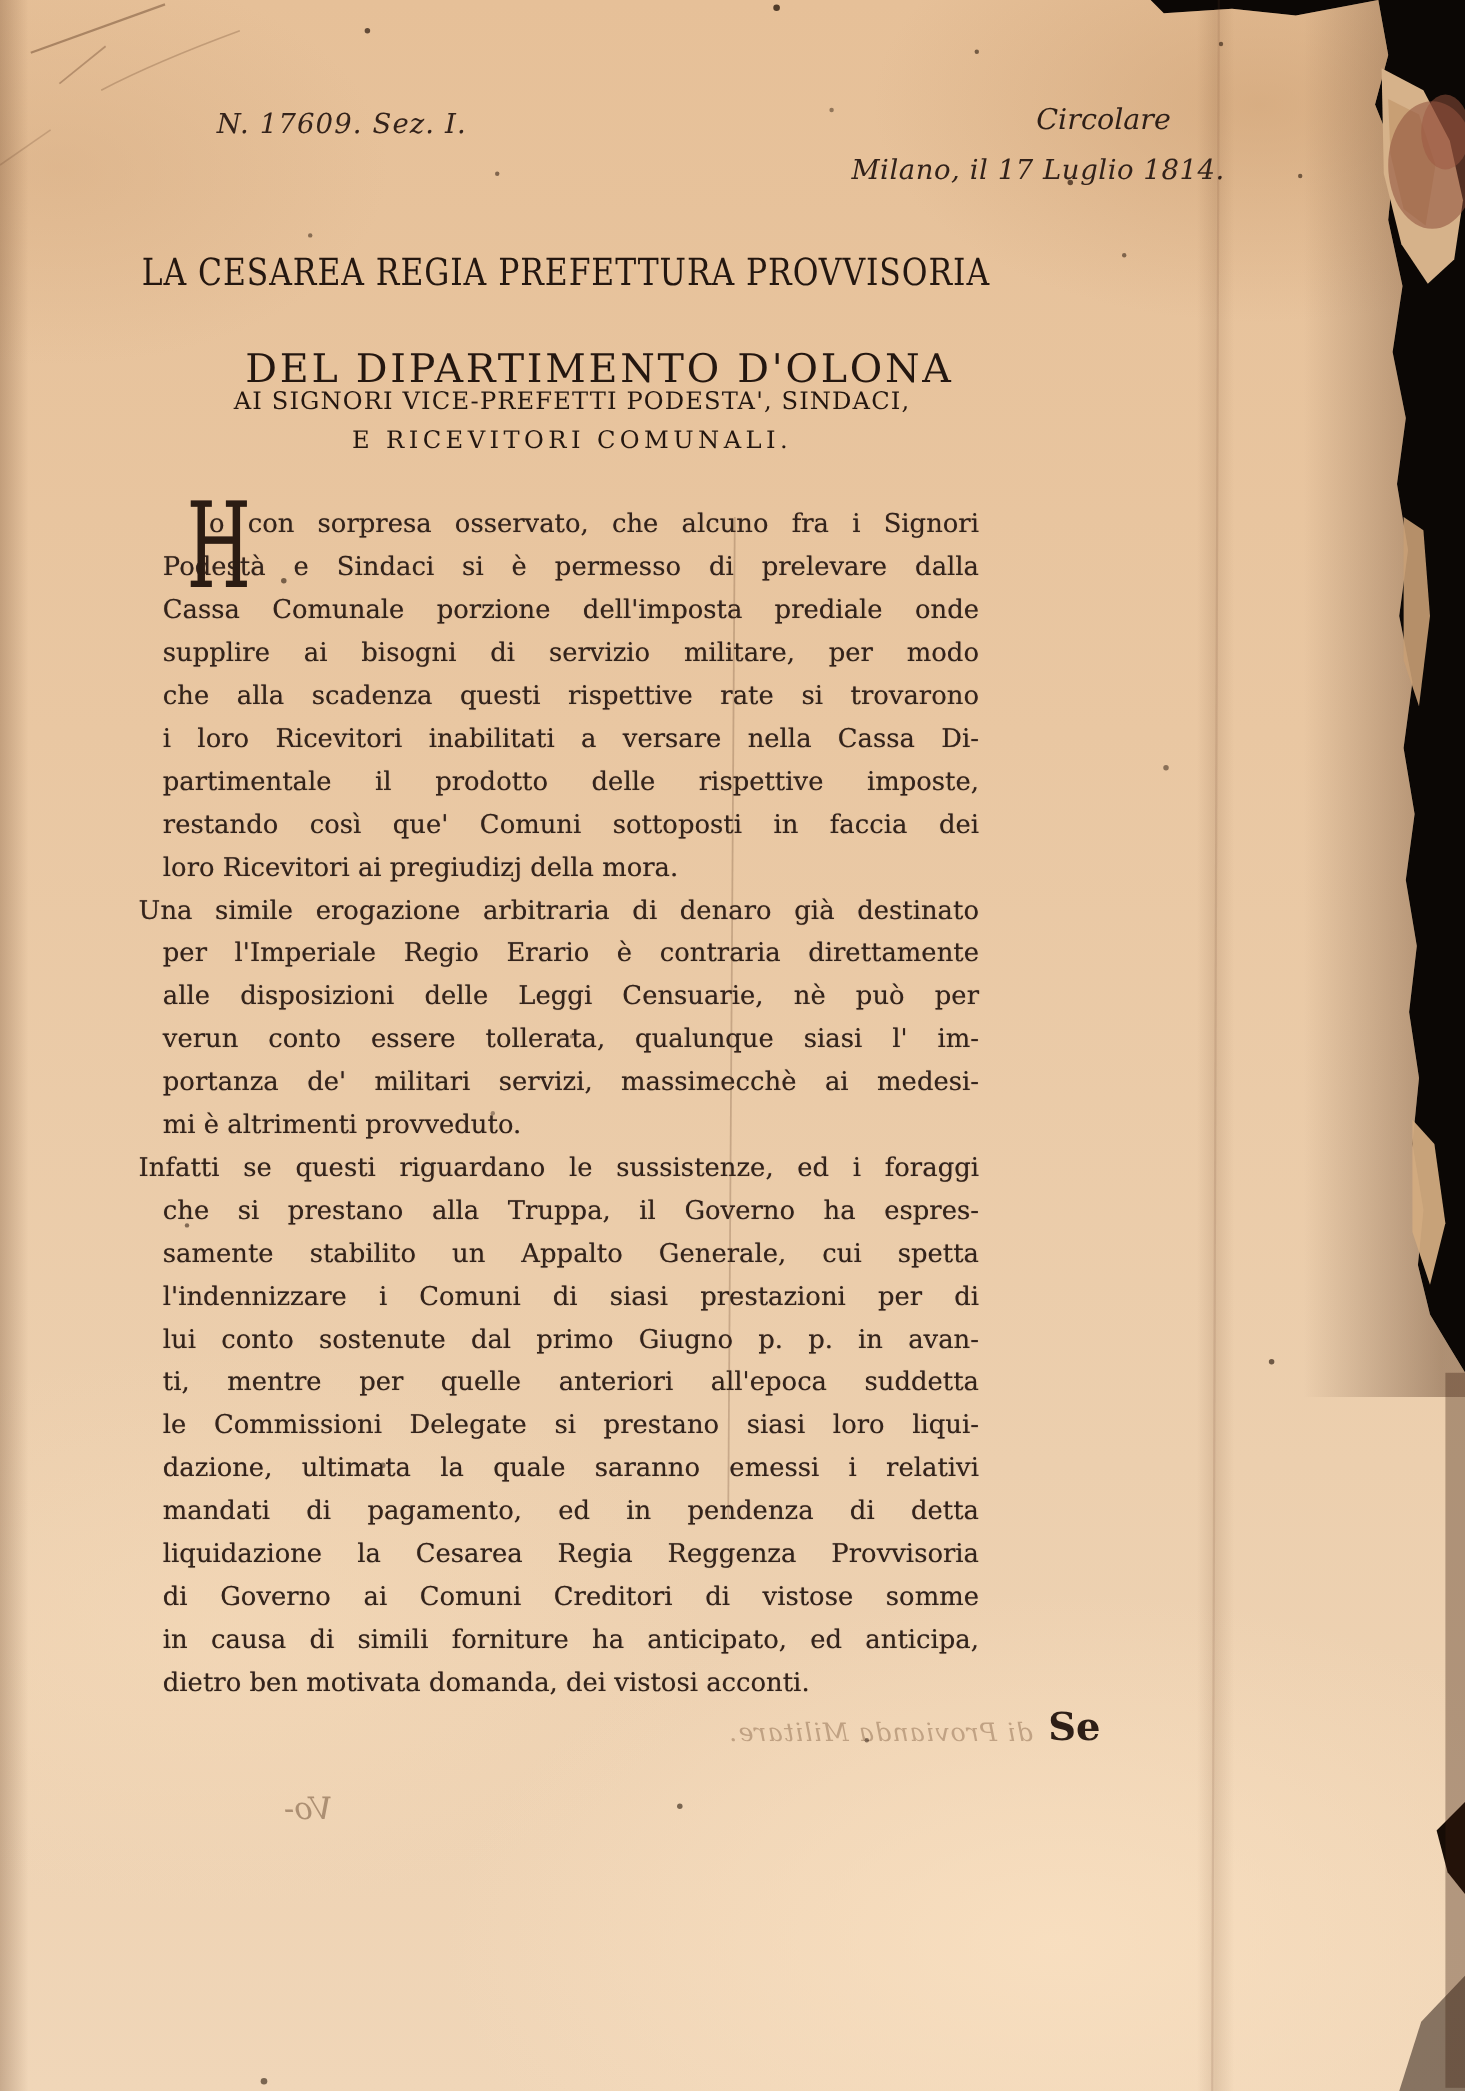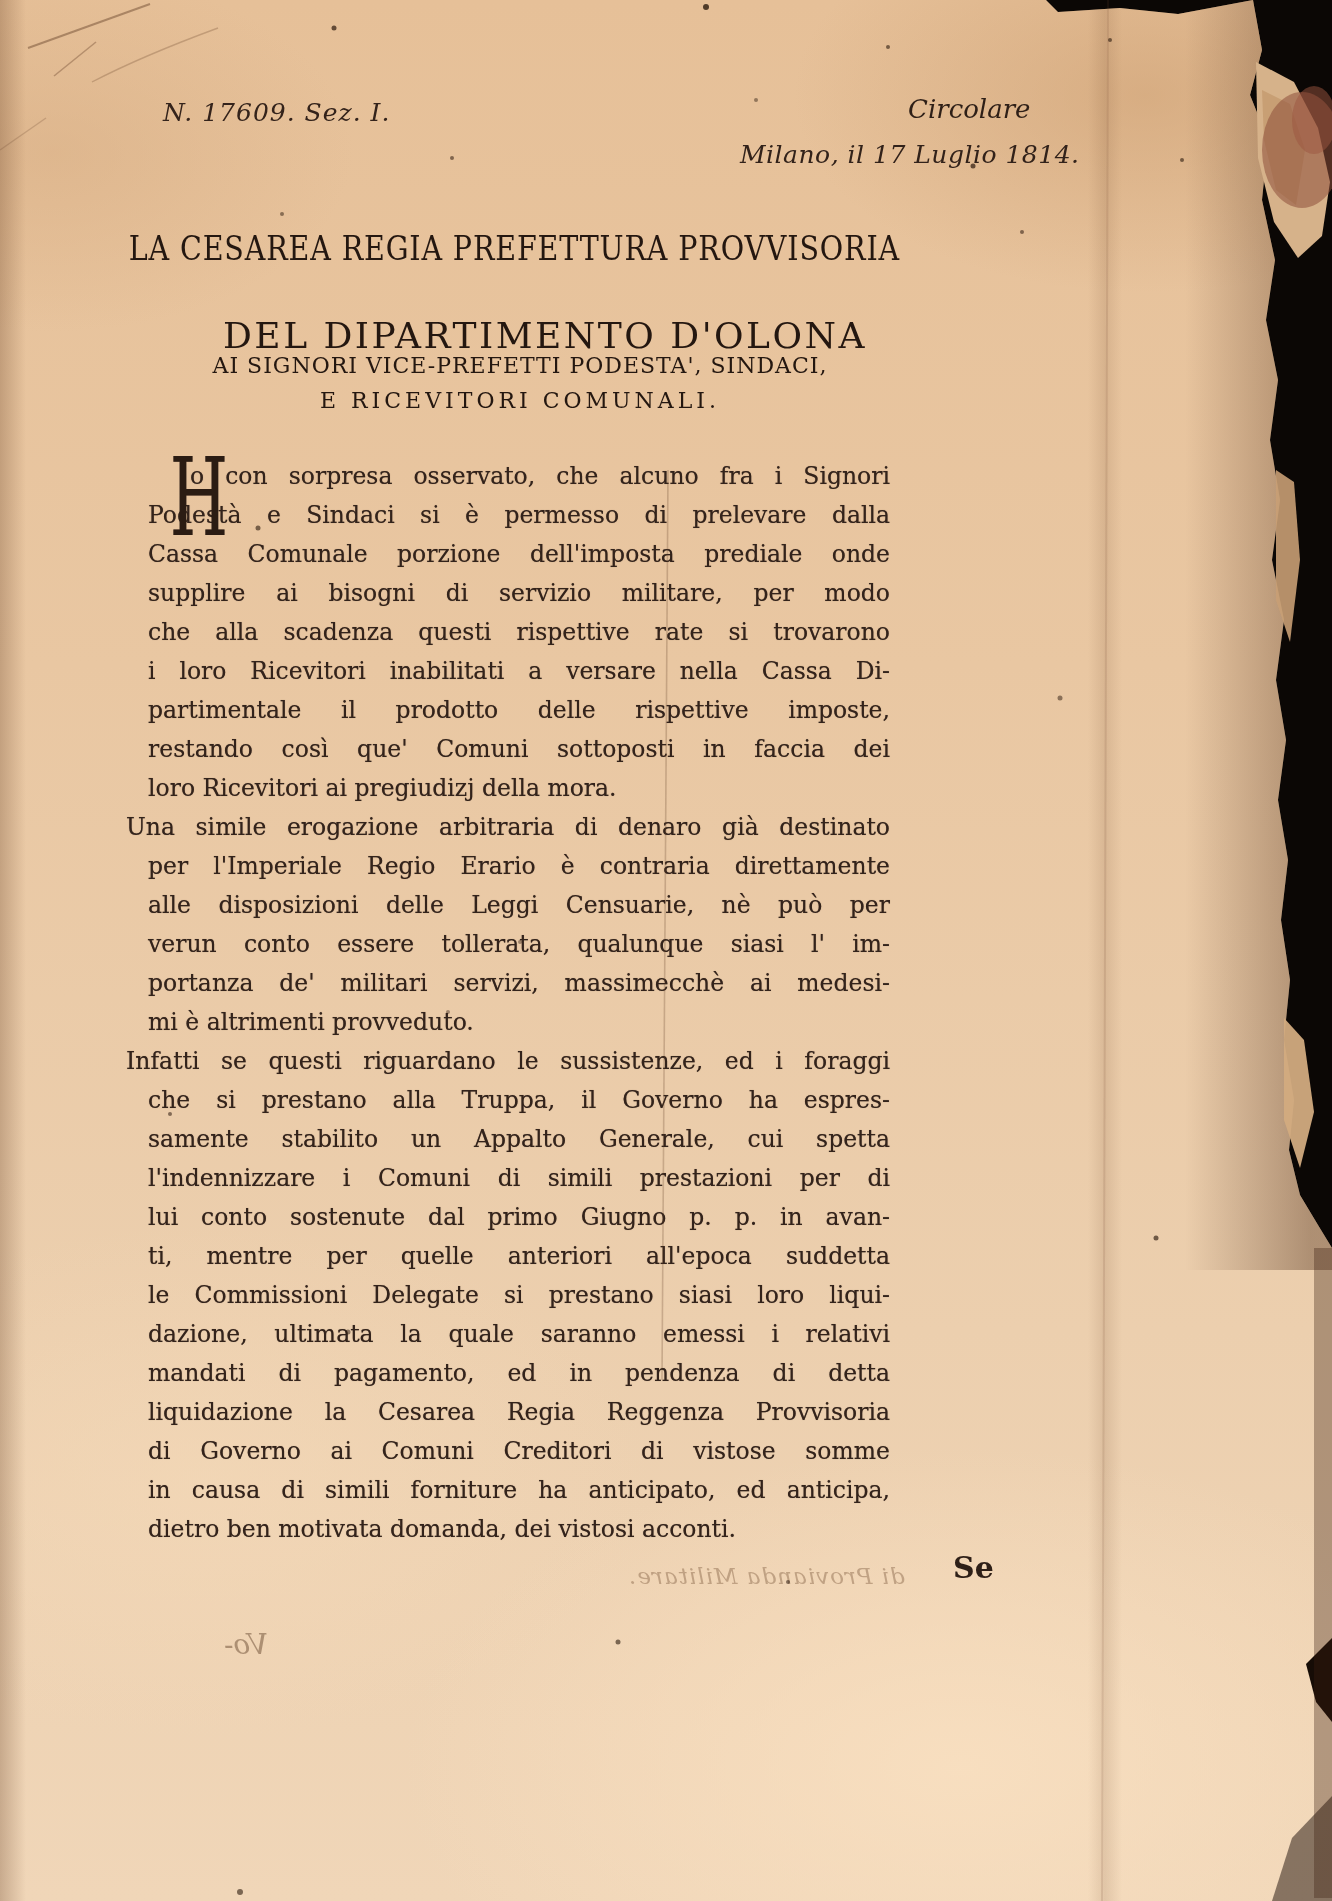--- a/index.html
+++ b/index.html
@@ -21,39 +21,39 @@
       linear-gradient(180deg,#e6c098 0%,#e9c7a2 35%,#eccfae 70%,#f0d6b8 100%);
     color:#30211a;}
   .tear-shadow{position:absolute;left:1185px;top:0;width:147px;height:1270px;
     background:linear-gradient(90deg,rgba(74,42,22,0) 0%,rgba(74,42,22,.38) 85%);}
   .left-shade{position:absolute;left:0;top:0;width:26px;height:100%;
     background:linear-gradient(90deg,rgba(96,58,32,.28),rgba(96,58,32,0));}
   .fold-band{position:absolute;left:1088px;top:0;width:34px;height:100%;
     background:linear-gradient(90deg,rgba(110,70,40,0) 0%,rgba(110,70,40,.14) 50%,rgba(110,70,40,0) 100%);}
   
   .abs{position:absolute;white-space:nowrap;}
-  .ital{font-style:italic;}
+  .ital{font-style:italic;margin-left:34px;}
   .doc-number{left:163px;top:98px;font-size:25px;letter-spacing:1px;color:#34231b;}
   .circolare{left:908px;top:94px;font-size:26px;color:#2e1f17;}
   .dateline{left:740px;top:140px;font-size:25px;letter-spacing:.5px;color:#32221a;}
   .tline{left:60px;width:860px;text-align:center;color:#241710;}
   .t1{top:228px;font-size:34px;letter-spacing:1px;transform:scaleX(.84);}
   .t2{top:315px;left:115px;font-size:36px;letter-spacing:2.5px;}
   .t3{top:353px;left:90px;font-size:22px;letter-spacing:1px;}
   .t4{top:388px;left:90px;font-size:22px;letter-spacing:4px;}
   .body-text{position:absolute;left:148px;top:457px;width:742px;font-size:23.5px;
     color:#33231b;text-shadow:0 0 .7px rgba(51,35,27,.55);}
   .para{width:742px;}
   .line{height:39px;line-height:39px;text-align:justify;text-align-last:justify;overflow:visible;}
   .line.last{text-align-last:left;}
   .line.first{margin-left:-22px;}
   .p1first{text-indent:64px;position:relative;}
   .dropcap{position:absolute;left:4px;top:-13px;font-size:108px;line-height:1;
     transform:scaleX(.62);transform-origin:left top;color:#2b1c13;}
-  .catchword{left:953px;top:1550px;font-size:30px;font-weight:bold;color:#2e1f17;}
+  .catchword{left:953px;top:1550px;font-size:35px;font-weight:bold;color:#2e1f17;}
   .bleed{color:rgba(104,70,42,.36);transform:scaleX(-1);transform-origin:center;}
   .bleed1{left:628px;top:1563px;font-size:23px;letter-spacing:1px;}
   .bleed2{left:224px;top:1628px;font-size:28px;color:rgba(92,60,35,.45);}
   svg.artifacts{position:absolute;inset:0;pointer-events:none;}
 </style>
 </head>
 <body>
 
 <div class="stage">
 
@@ -88,21 +88,21 @@
           <div class="line">per l'Imperiale Regio Erario è contraria direttamente</div>
           <div class="line">alle disposizioni delle Leggi Censuarie, nè può per</div>
           <div class="line">verun conto essere tollerata, qualunque siasi l' im-</div>
           <div class="line">portanza de' militari servizi, massimecchè ai medesi-</div>
           <div class="line last">mi è altrimenti provveduto.</div>
         </div>
         <div class="para">
           <div class="line first">Infatti se questi riguardano le sussistenze, ed i foraggi</div>
           <div class="line">che si prestano alla Truppa, il Governo ha espres-</div>
           <div class="line">samente stabilito un Appalto Generale, cui spetta</div>
-          <div class="line">l'indennizzare i Comuni di simili prestazioni per di</div>
+          <div class="line">l'indennizzare i Comuni di siasi prestazioni per di</div>
           <div class="line">lui conto sostenute dal primo Giugno p. p. in avan-</div>
           <div class="line">ti, mentre per quelle anteriori all'epoca suddetta</div>
           <div class="line">le Commissioni Delegate si prestano siasi loro liqui-</div>
           <div class="line">dazione, ultimata la quale saranno emessi i relativi</div>
           <div class="line">mandati di pagamento, ed in pendenza di detta</div>
           <div class="line">liquidazione la Cesarea Regia Reggenza Provvisoria</div>
           <div class="line">di Governo ai Comuni Creditori di vistose somme</div>
           <div class="line">in causa di simili forniture ha anticipato, ed anticipa,</div>
           <div class="line last">dietro ben motivata domanda, dei vistosi acconti.</div>
         </div>

